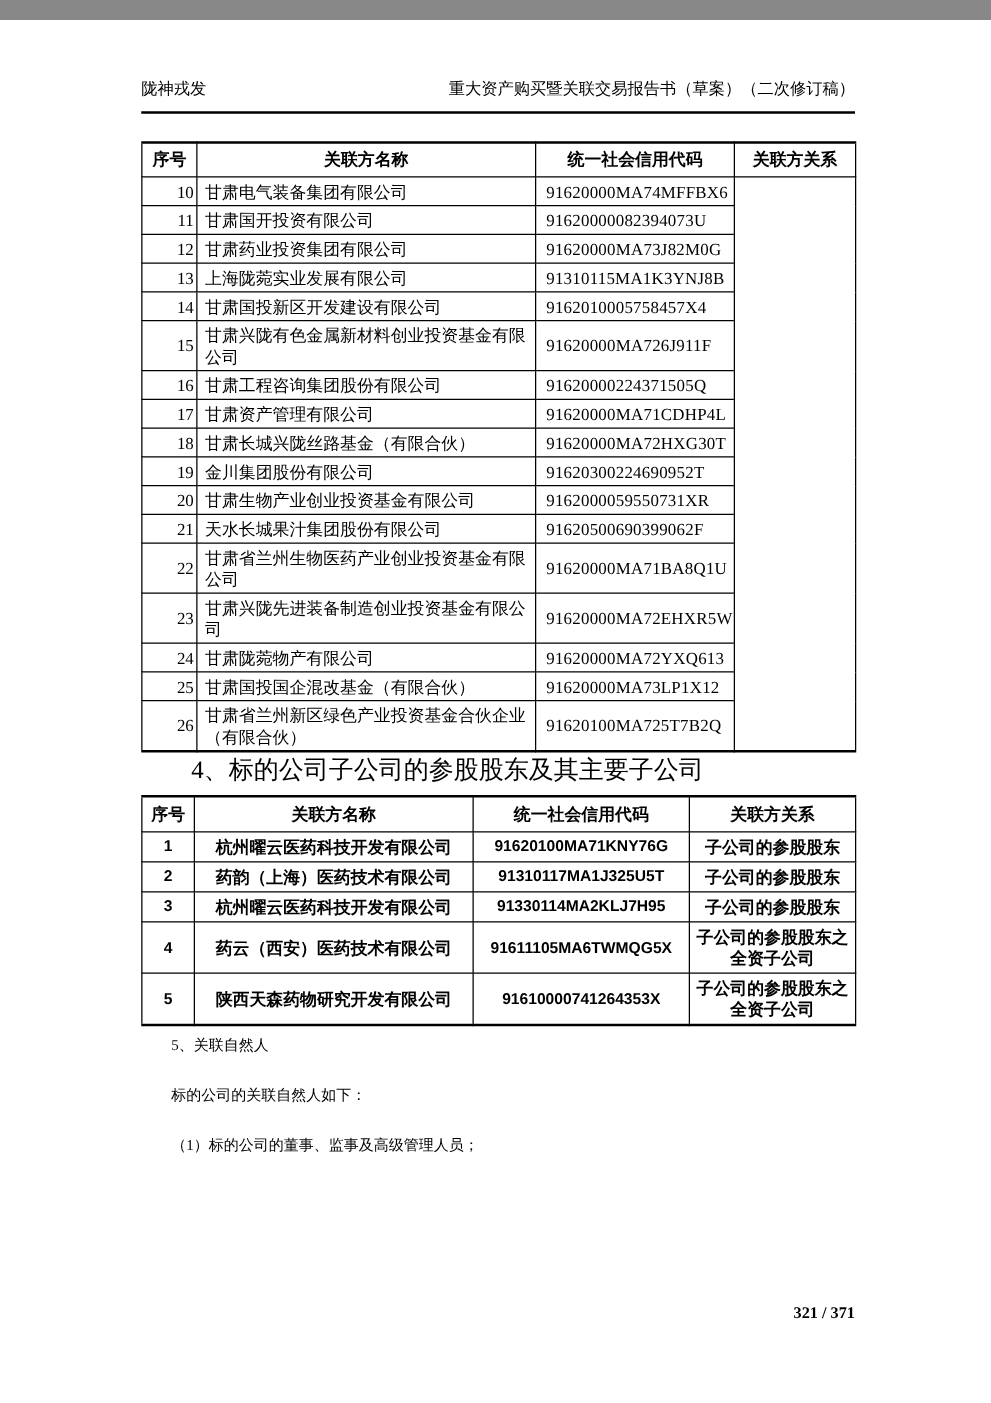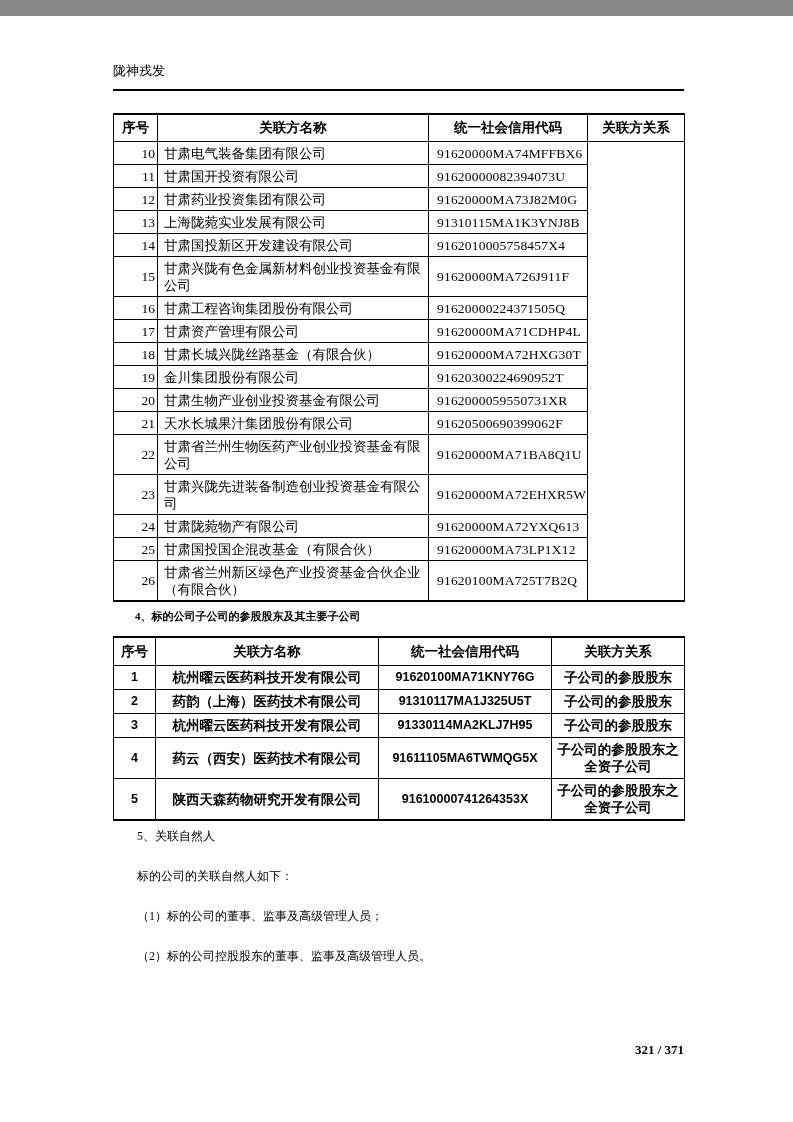--- a/index.html
+++ b/index.html
@@ -28,21 +28,21 @@
       border-top:2.5px solid #000;border-bottom:2.5px solid #000;}
   .t1 th{font-weight:bold;text-align:center;padding:4px 2px;line-height:18px;}
   .t1 td{padding:2.5px 6px;}
   .t1 .c-no{text-align:right;padding:2.5px 2px;}
   .t1 .c-name{text-align:left;}
   .t1 .c-code{text-align:left;padding-left:8px;letter-spacing:.2px;}
   .t1 .c-rel{text-align:center;}
   
   .h4{
     position:absolute;left:113px;top:590px;width:571px;
-    font-size:11px;font-weight:bold;line-height:20px;
+    font-size:20px;font-weight:normal;line-height:20px;
     text-indent:2em;margin:0;
   }
   
   .t2{position:absolute;left:113px;top:620px;font-size:13.5px;line-height:17px;
       font-weight:bold;
       border-top:2.5px solid #000;border-bottom:2.5px solid #000;}
   .t2 th{text-align:center;padding:4.5px 2px;line-height:18px;border-bottom:1.5px solid #000;}
   .t2 td{padding:3px 2px;text-align:center;}
   .t2 .c-no,.t2 .c-code{font-family:"Liberation Sans","DejaVu Sans",sans-serif;font-size:12.5px;}
   
@@ -59,20 +59,21 @@
     font-family:"Liberation Serif","DejaVu Serif",serif;
   }
 </style>
 </head>
 <body>
 
 <div class="page">
 
   <div class="doc-header">
     <span>陇神戎发</span>
+    <span>重大资产购买暨关联交易报告书（草案）（二次修订稿）</span>
   </div>
 
   <table class="t1">
     <colgroup>
       <col style="width:44px">
         <col style="width:271px">
         <col style="width:159px">
         <col style="width:97px">
     </colgroup>
     <thead>
@@ -259,18 +260,17 @@
           <td class="c-code">91610000741264353X</td>
           <td class="c-rel">子公司的参股股东之全资子公司</td>
         </tr>
       </tbody>
   </table>
 
   <div class="s5">
     <p>5、关联自然人</p>
     <p>标的公司的关联自然人如下：</p>
     <p>（1）标的公司的董事、监事及高级管理人员；</p>
-    <p>（2）标的公司控股股东的董事、监事及高级管理人员。</p>
   </div>
 
   <div class="page-num">321 / 371</div>
 
 </div>
 
 </body></html>

